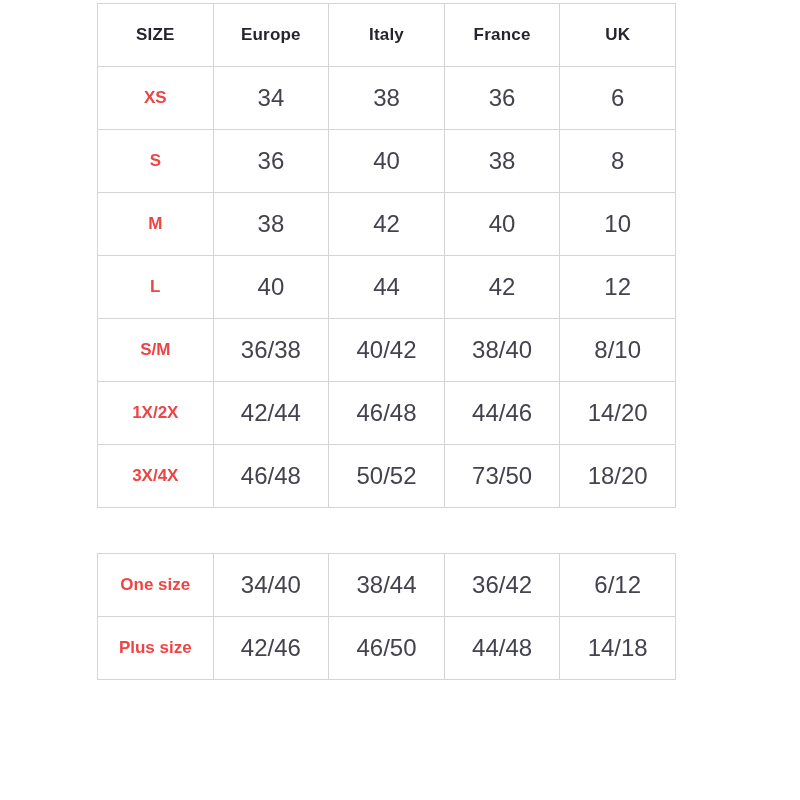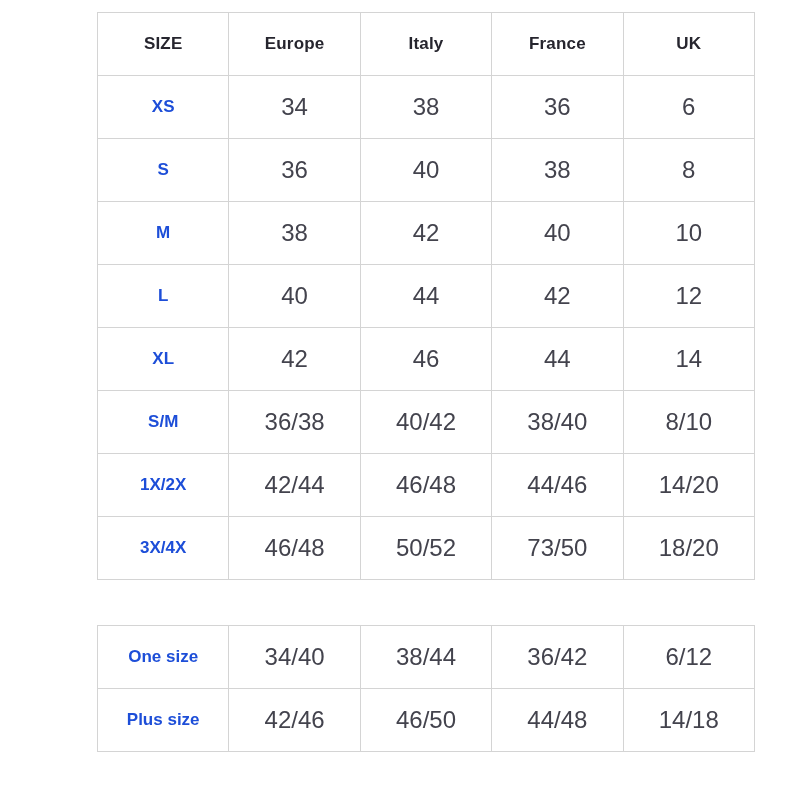--- a/index.html
+++ b/index.html
@@ -11,22 +11,22 @@
   .page {
     position: relative;
     width: 800px;
     height: 800px;
     background: #ffffff;
     overflow: hidden;
   }
   .tables-wrap {
     position: absolute;
     left: 97px;
-    top: 12px;
-    width: 658px;
+    top: 3px;
+    width: 579px;
   }
   table.size-table {
     border-collapse: collapse;
     width: 100%;
     table-layout: fixed;
     background: #ffffff;
   }
   table.size-table.secondary {
     margin-top: 45px;
   }
@@ -45,21 +45,21 @@
     letter-spacing: 0.2px;
   }
   table.size-table td {
     font-size: 24px;
     font-weight: 400;
     color: #43434d;
   }
   table.size-table td.size-label {
     font-size: 17px;
     font-weight: 700;
-    color: #1d4ed8;
+    color: #ef4444;
   }
 </style>
 </head>
 <body>
 
 <div class="page">
   <div class="tables-wrap">
 
     <table class="size-table">
       <thead>
@@ -94,27 +94,20 @@
             <td>10</td>
           </tr>
           <tr>
             <td class="size-label">L</td>
             <td>40</td>
             <td>44</td>
             <td>42</td>
             <td>12</td>
           </tr>
           <tr>
-            <td class="size-label">XL</td>
-            <td>42</td>
-            <td>46</td>
-            <td>44</td>
-            <td>14</td>
-          </tr>
-          <tr>
             <td class="size-label">S/M</td>
             <td>36/38</td>
             <td>40/42</td>
             <td>38/40</td>
             <td>8/10</td>
           </tr>
           <tr>
             <td class="size-label">1X/2X</td>
             <td>42/44</td>
             <td>46/48</td>

